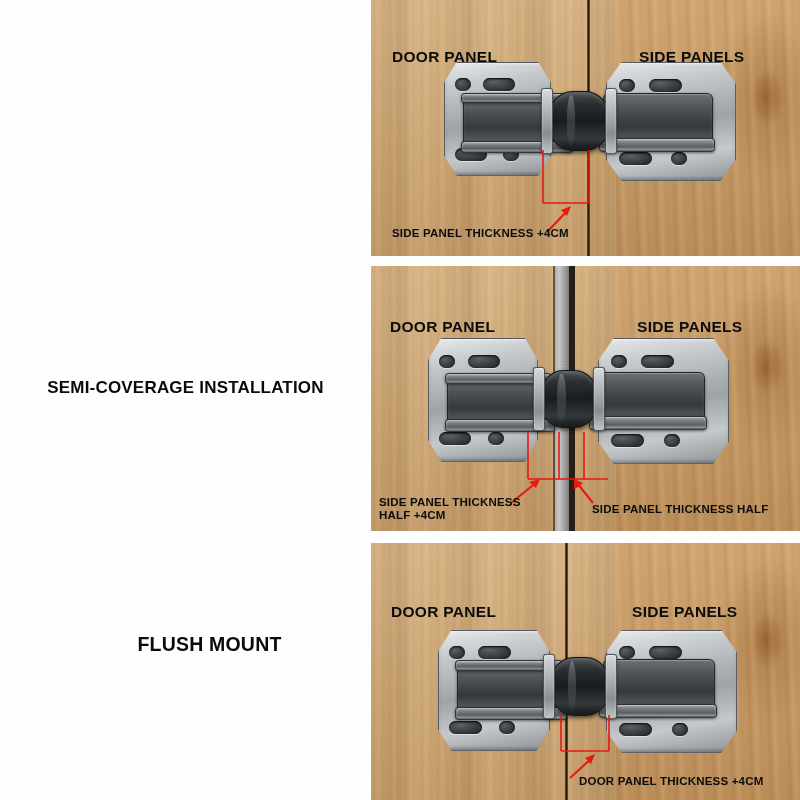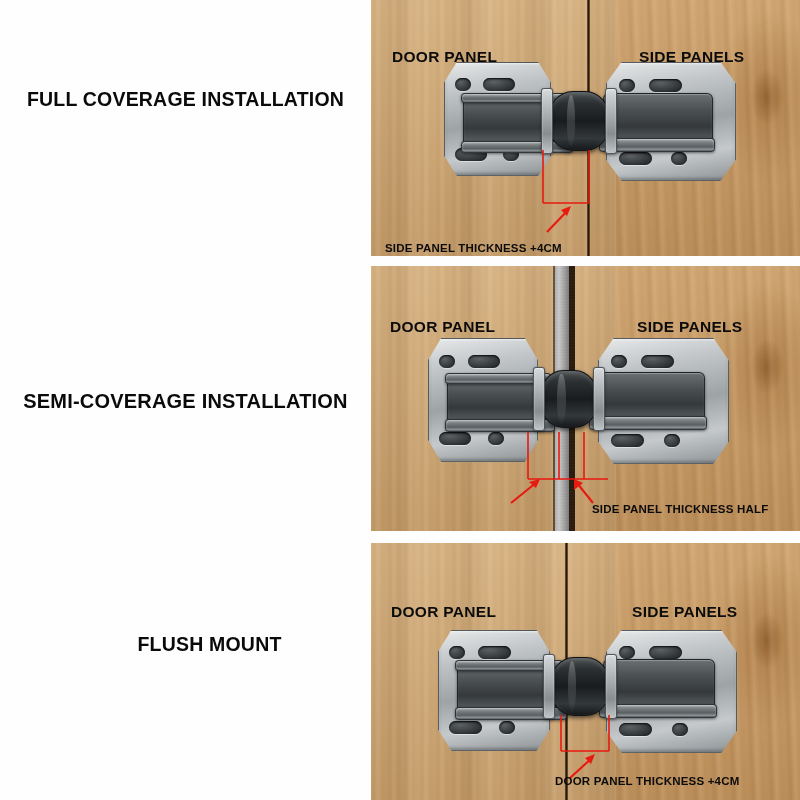--- a/index.html
+++ b/index.html
@@ -28,21 +28,21 @@
     width: 371px;
     text-align: center;
     font-weight: 700;
     color: #0a0a0a;
     letter-spacing: 0.2px;
     font-size: 19.5px;
     line-height: 1.15;
     font-family: "Liberation Sans", sans-serif;
   }
   #caption-0 { top: 88px;  font-size: 19.5px; }
-  #caption-1 { top: 390px; font-size: 20px; }
+  #caption-1 { top: 378px; font-size: 17px; }
   #caption-2 { top: 633px; font-size: 19.5px; padding-left: 24px; }
 
   
   .photo {
     position: absolute;
     left: 371px;
     width: 489px;
     overflow: hidden;
     background: #f0abfc;
   }
@@ -198,21 +198,20 @@
     background: linear-gradient(180deg, #d6dadc 0%, #a9aeb1 40%, #888d90 70%, #c0c5c8 100%);
     border: 1px solid rgba(60,66,70,0.85);
     box-shadow: inset 0 1px 2px rgba(255,255,255,0.55), 0 1px 3px rgba(0,0,0,0.4);
   }
 </style>
 </head>
 <body>
 
 <div id="root">
 
-  <div class="caption" id="caption-0">FULL COVERAGE INSTALLATION</div>
 
   <div class="photo" id="photo-0">
     <div class="wood left-half"></div>
     <div class="wood right-half"></div>
     <div class="seam" style="left:216px;"></div>
 
     <div class="hinge" style="left:0;top:0;right:0;bottom:0;">
 
       <div class="plate oct" style="left:73px; top:62px; width:105px; height:112px;"></div>
       <div class="slot" style="left:84px; top:78px; width:16px; height:13px;"></div>
@@ -246,21 +245,21 @@
         <line x1="172" y1="150" x2="172" y2="203"></line>
         <line x1="172" y1="203" x2="218" y2="203"></line>
         <line x1="218" y1="150" x2="218" y2="203"></line>
       </g>
       <g stroke="#e8190f" stroke-width="2.1" fill="none">
         <line x1="176" y1="232" x2="198" y2="209"></line>
       </g>
       <polygon points="200,206 190,210 196,216" fill="#e8190f"></polygon>
     </svg>
 
-    <div class="pnote" style="left:14px; top:227px;margin-top:15px;">SIDE PANEL THICKNESS  +4CM</div>
+    <div class="pnote" style="left:21px; top:227px;">SIDE PANEL THICKNESS  +4CM</div>
   </div>
 
   <div class="caption" id="caption-1">SEMI-COVERAGE INSTALLATION</div>
 
   <div class="photo" id="photo-1">
     <div class="wood left-half"></div>
     <div class="wood right-half"></div>
     <div class="seam-thick" style="left:182px;"></div>
 
     <div class="hinge" style="left:0;top:0;right:0;bottom:0;">
@@ -299,20 +298,22 @@
         <line x1="213" y1="166" x2="213" y2="213"></line>
       </g>
       <g stroke="#e8190f" stroke-width="2.1" fill="none">
         <line x1="140" y1="237" x2="166" y2="216"></line>
         <line x1="222" y1="237" x2="206" y2="217"></line>
       </g>
       <polygon points="169,213 158,216 165,222" fill="#e8190f"></polygon>
       <polygon points="203,213 203,224 212,217" fill="#e8190f"></polygon>
     </svg>
 
+    <div class="pnote" style="left:8px; top:230px;">SIDE PANEL THICKNESS
+HALF  +4CM</div>
     <div class="pnote" style="left:221px; top:237px;">SIDE PANEL THICKNESS HALF</div>
   </div>
 
   <div class="caption" id="caption-2">FLUSH MOUNT</div>
 
   <div class="photo" id="photo-2">
     <div class="wood left-half"></div>
     <div class="wood right-half"></div>
     <div class="seam" style="left:194px;"></div>
 
@@ -349,16 +350,16 @@
         <line x1="190" y1="172" x2="190" y2="208"></line>
         <line x1="190" y1="208" x2="238" y2="208"></line>
         <line x1="238" y1="172" x2="238" y2="208"></line>
       </g>
       <g stroke="#e8190f" stroke-width="2.1" fill="none">
         <line x1="199" y1="235" x2="222" y2="214"></line>
       </g>
       <polygon points="224,211 214,215 220,221" fill="#e8190f"></polygon>
     </svg>
 
-    <div class="pnote" style="left:184px; top:232px;">DOOR PANEL THICKNESS  +4CM</div>
+    <div class="pnote" style="left:208px; top:232px;">DOOR PANEL THICKNESS  +4CM</div>
   </div>
 
 </div>
 
 </body></html>

